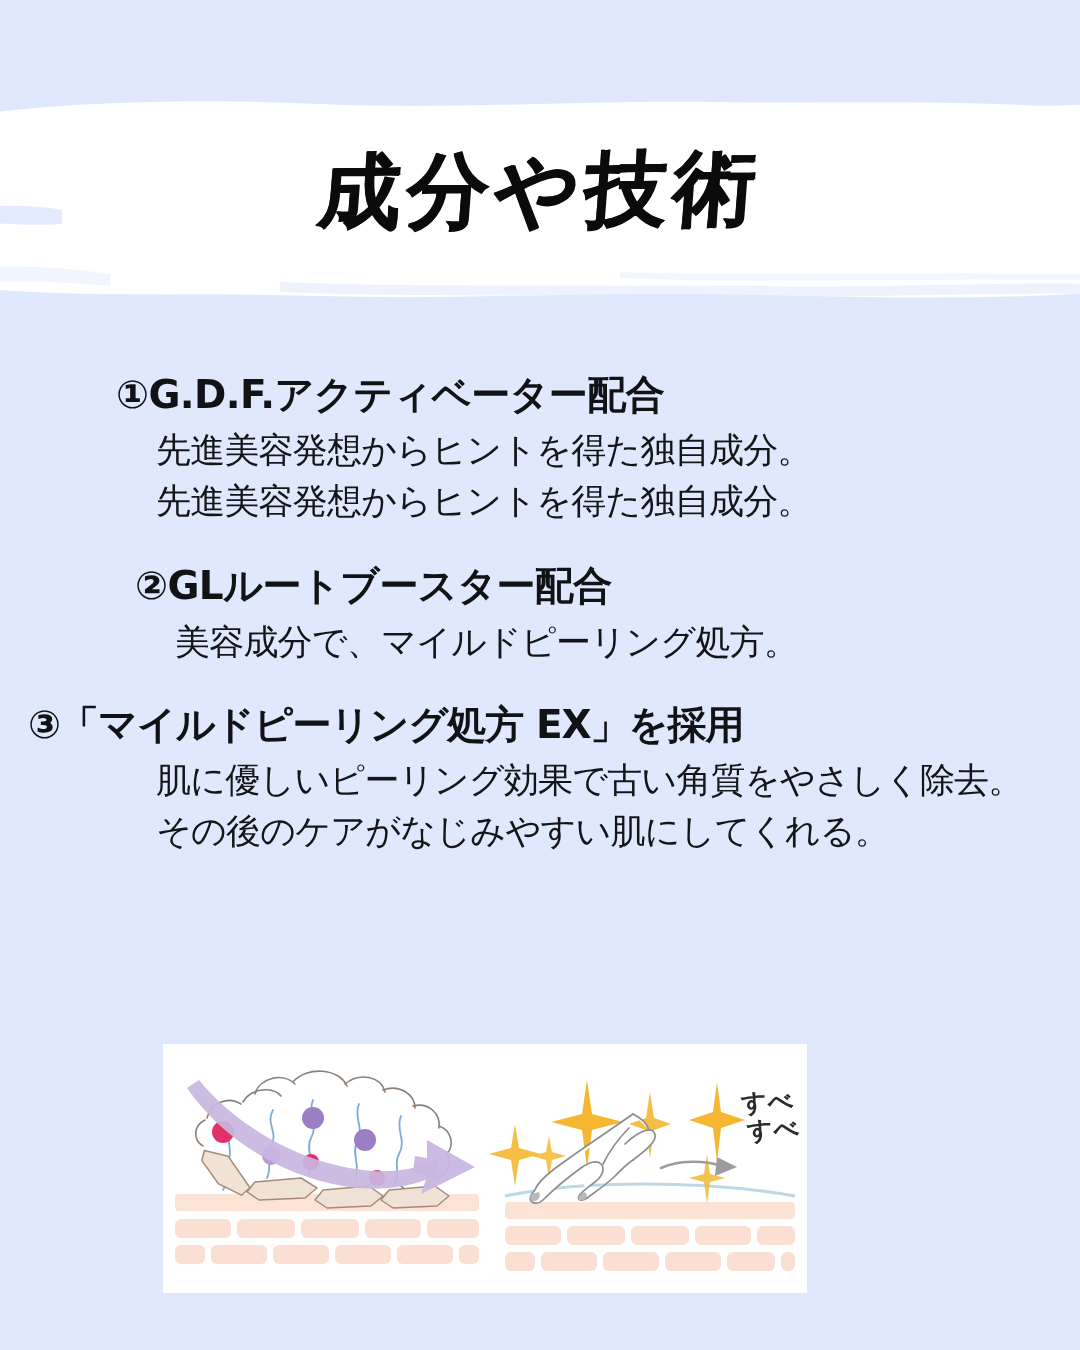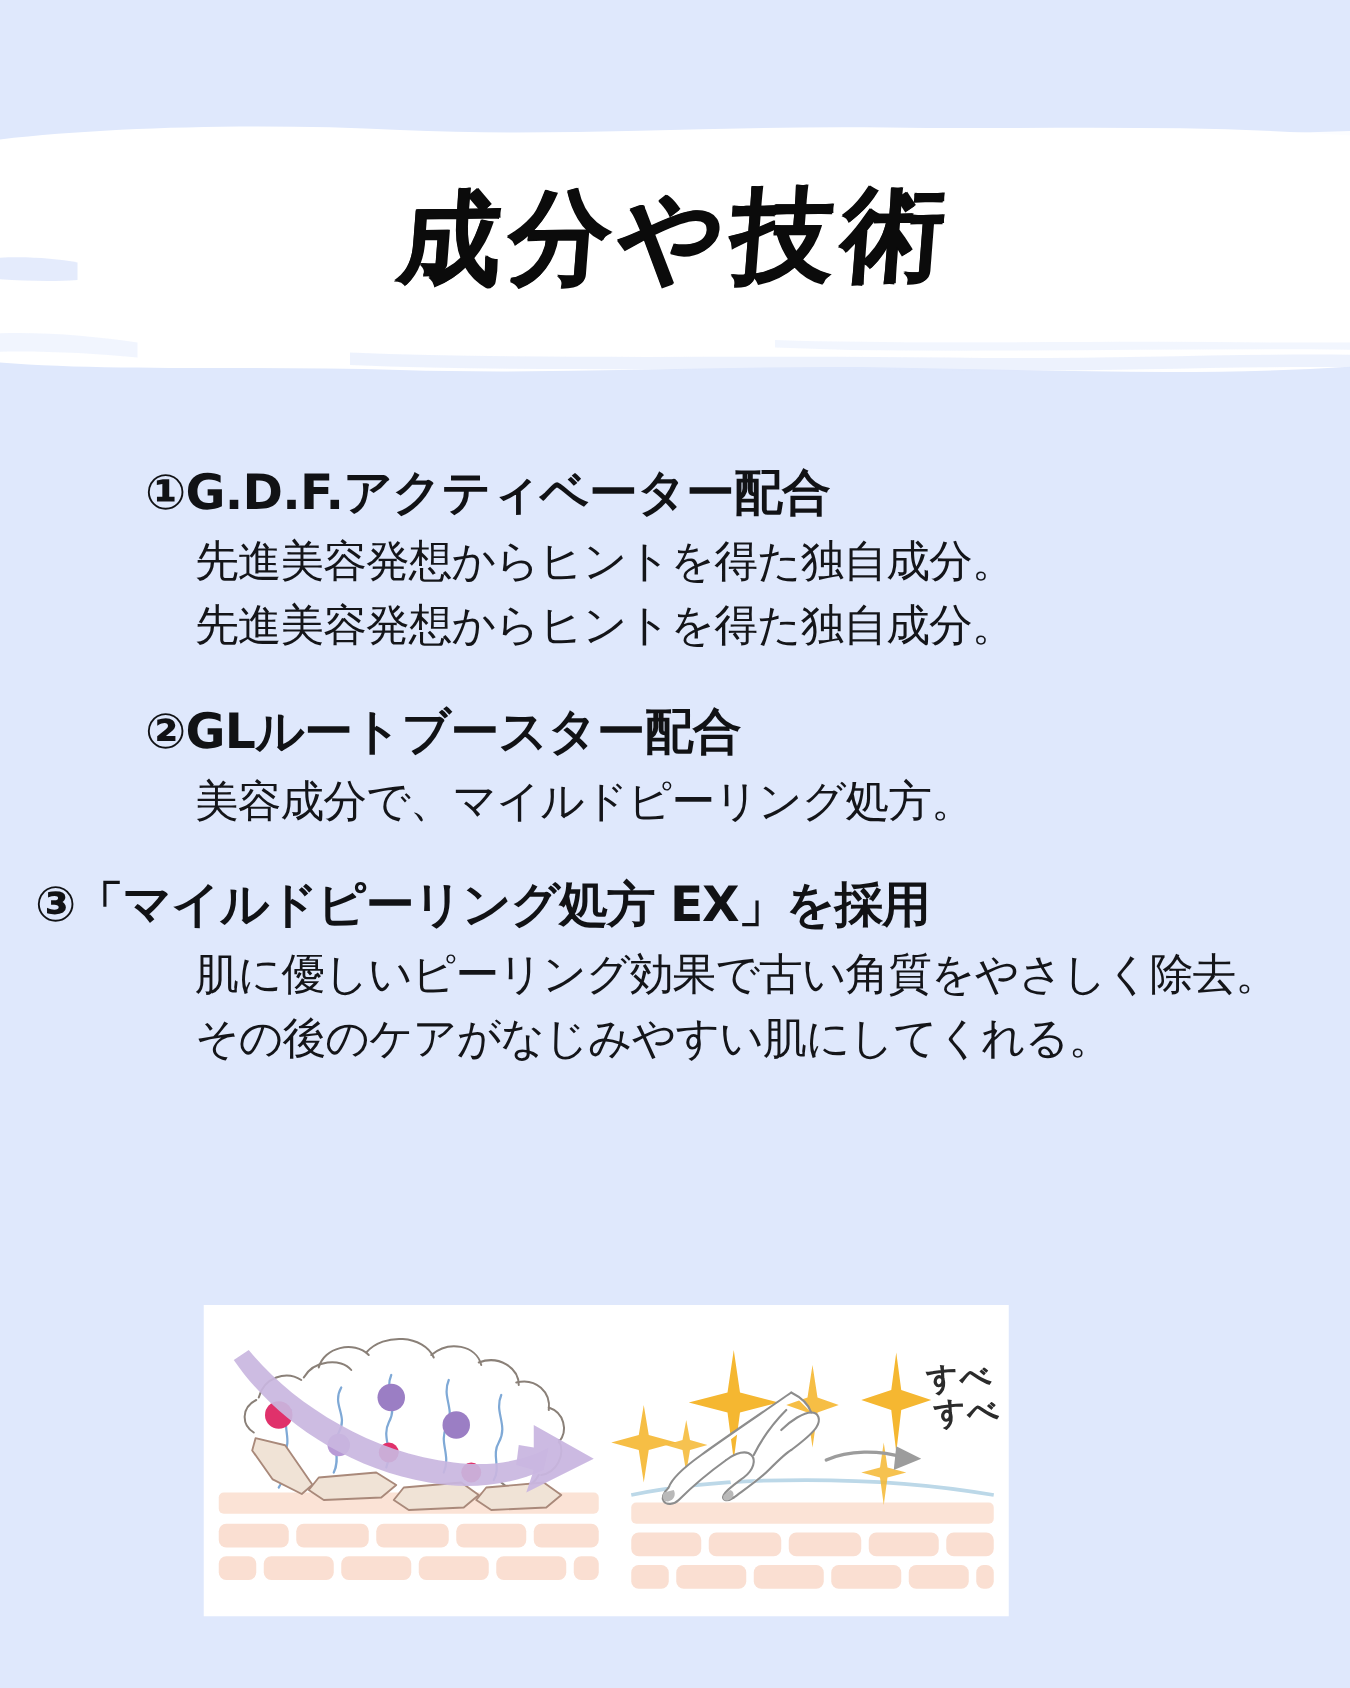--- a/index.html
+++ b/index.html
@@ -86,21 +86,21 @@
     font-size: 35px;
     line-height: 1.46;
     font-weight: 500;
     color: #141519;
     letter-spacing: -0.8px;
   }
   .sec-body .line { display: block; white-space: nowrap; }
 
   
   .section-1 { margin-bottom: 36px; }
-  .section-2 { margin-bottom: 34px; }
+  .section-2 { margin-bottom: 34px; padding-left: 19px; }
   .section-3 .sec-heading { letter-spacing: -1px; padding-left: 28px; }
 
   
   .illustration {
     position: absolute;
     left: 163px;
     top: 1044px;
     width: 644px;
     height: 249px;
     background: #ffffff;

